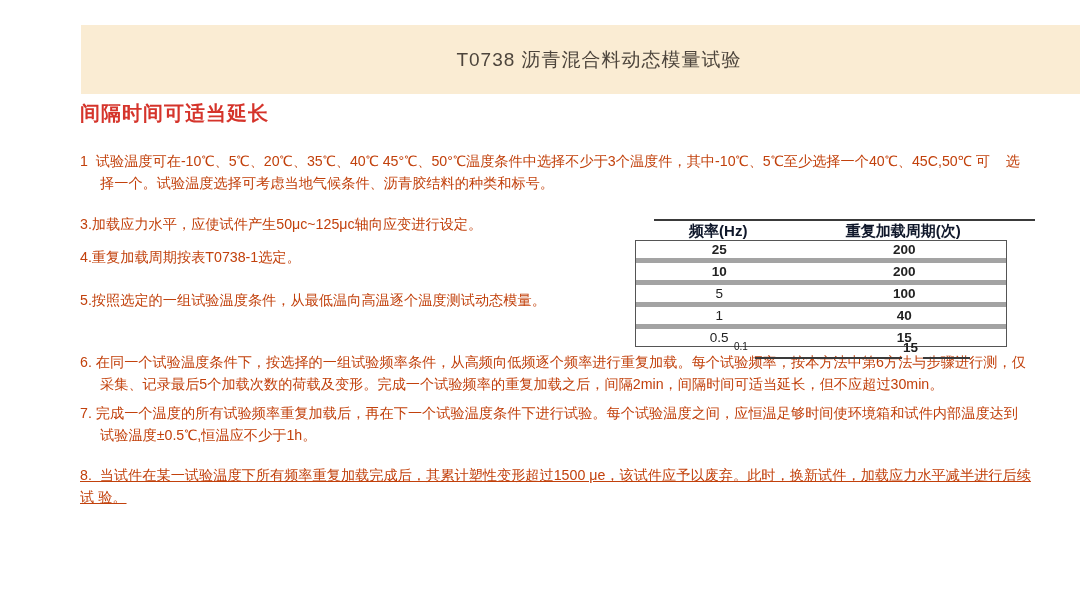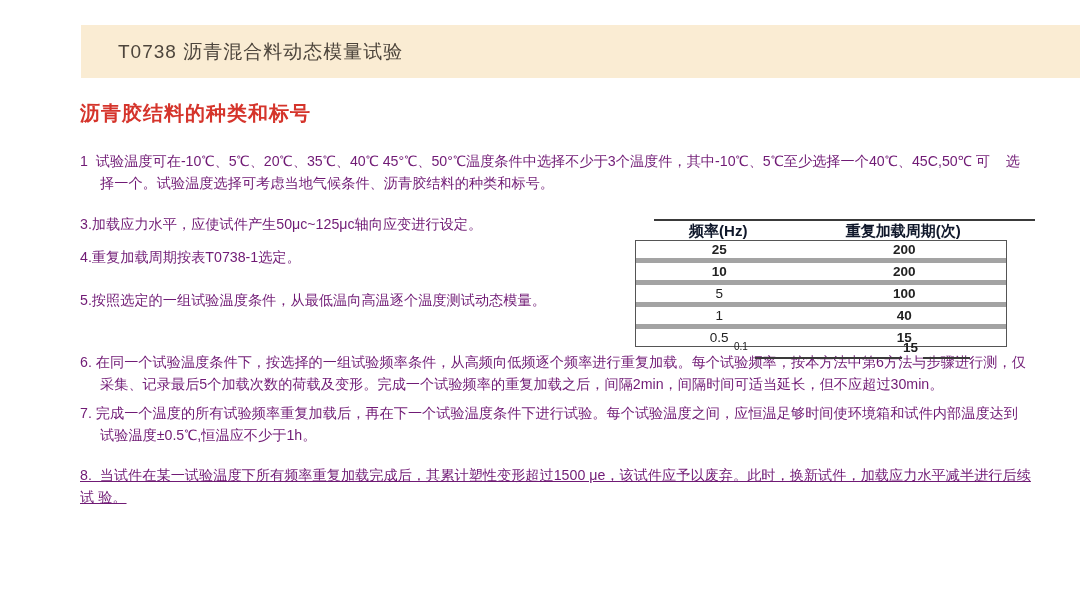--- a/index.html
+++ b/index.html
@@ -1,24 +1,24 @@
 <!DOCTYPE html>
 <html><head>
 <meta charset="utf-8">
 <style>
   html,body{margin:0;padding:0;background:#ffffff;}
   body{width:1080px;height:608px;font-family:"Liberation Sans",sans-serif;}
   .page{position:relative;width:1080px;height:608px;background:#ffffff;overflow:hidden;}
 
-  .banner{position:absolute;left:81px;top:25px;right:0;height:53px;background:#FAECD3;display:flex;align-items:center;}
+  .banner{position:absolute;left:81px;top:25px;right:0;height:69px;background:#FAECD3;display:flex;align-items:center;justify-content:center;}
   .banner-title{margin-left:37px;font-size:19px;color:#4D453C;letter-spacing:1px;}
 
   .heading{position:absolute;left:80px;top:100px;margin:0;font-size:20px;font-weight:bold;color:#D5342B;letter-spacing:1px;}
 
-  .content{position:absolute;left:80px;top:145px;width:952px;font-size:14.2px;line-height:22px;color:#701a75;}
+  .content{position:absolute;left:80px;top:145px;width:952px;font-size:14.2px;line-height:22px;color:#c2410c;}
   .content p{margin:0;white-space:pre-wrap;overflow-wrap:anywhere;}
   .hang{padding-left:20px;text-indent:-20px;}
   .p1{padding-top:5px;}
   .p2{margin-top:13px !important;}
   .p3{margin-top:19px !important;}
   .p4{margin-top:11px !important;}
   .p5{margin-top:21px !important;}
   .p6{margin-top:40px !important;}
   .p7{margin-top:7px !important;}
   .p8{margin-top:18px !important;text-decoration:underline;}
@@ -43,21 +43,21 @@
 </style>
 </head>
 <body>
 
 <div class="page">
 
   <header class="banner">
     <div class="banner-title">T0738 沥青混合料动态模量试验</div>
   </header>
 
-  <h1 class="heading">沥青胶结料的种类和标号</h1>
+  <h1 class="heading">间隔时间可适当延长</h1>
 
   <div class="content">
     <p class="p1 hang">1  试验温度可在-10℃、5℃、20℃、35℃、40℃ 45°℃、50°℃温度条件中选择不少于3个温度件，其中-10℃、5℃至少选择一个40℃、45C,50℃ 可    选择一个。试验温度选择可考虑当地气候条件、沥青胶结料的种类和标号。</p>
     <p class="p3">3.加载应力水平，应使试件产生50μc~125μc轴向应变进行设定。</p>
     <p class="p4">4.重复加载周期按表T0738-1选定。</p>
     <p class="p5">5.按照选定的一组试验温度条件，从最低温向高温逐个温度测试动态模量。</p>
     <p class="p6 hang">6. 在同一个试验温度条件下，按选择的一组试验频率条件，从高频向低频逐个频率进行重复加载。每个试验频率，按本方法中第6方法与步骤进行测，仅采集、记录最后5个加载次数的荷载及变形。完成一个试验频率的重复加载之后，间隔2min，间隔时间可适当延长，但不应超过30min。</p>
     <p class="p7 hang">7. 完成一个温度的所有试验频率重复加载后，再在下一个试验温度条件下进行试验。每个试验温度之间，应恒温足够时间使环境箱和试件内部温度达到试验温度±0.5℃,恒温应不少于1h。</p>
     <p class="p8">8.  当试件在某一试验温度下所有频率重复加载完成后，其累计塑性变形超过1500 μe，该试件应予以废弃。此时，换新试件，加载应力水平减半进行后续试 验。</p>
   </div>

